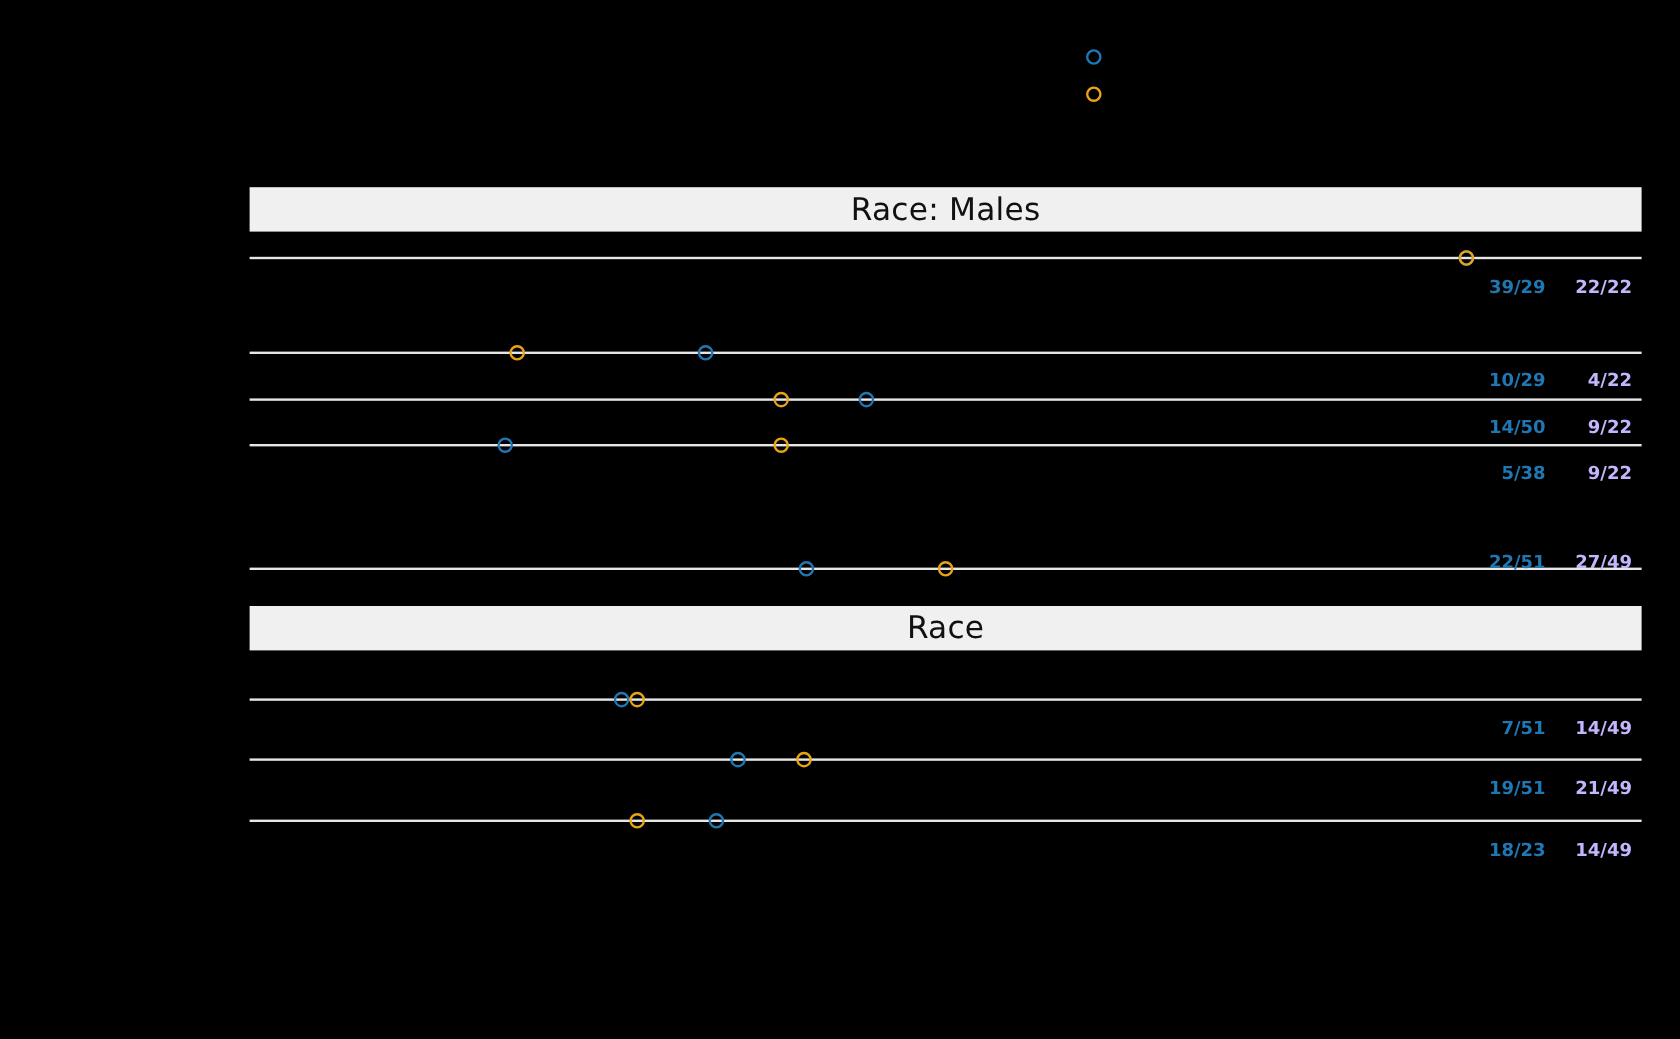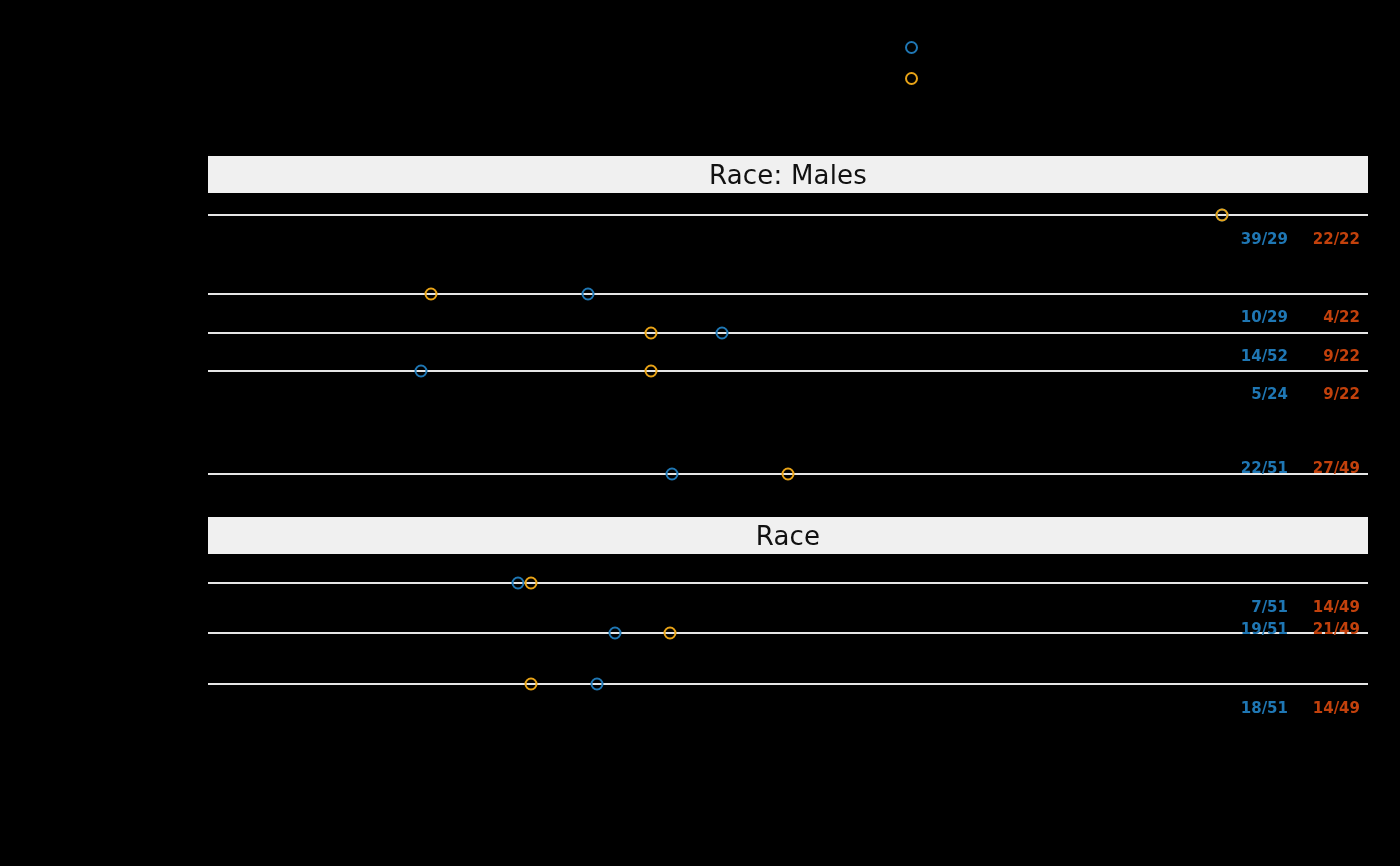--- a/index.html
+++ b/index.html
@@ -93,21 +93,21 @@
     position: absolute;
     right: 40px;
     font-size: 15px;
     font-weight: bold;
     white-space: nowrap;
     display: flex;
     gap: 14px;
     justify-content: flex-end;
   }
   .val-blue  { color: #1f77b4; width: 58px; text-align: right; }
-  .val-orange{ color: #c2410c; width: 58px; text-align: right; }
+  .val-orange{ color: #c4b5fd; width: 58px; text-align: right; }
   
   .axis-text {
     position: absolute;
     font-size: 14px;
     color: #000000;
     white-space: nowrap;
   }
 </style>
 </head>
 <body>
@@ -145,69 +145,69 @@
   <div class="row-values" style="top:308px">
     <span class="val-blue">10/29</span>
     <span class="val-orange">4/22</span>
   </div>
 
   <div class="row-line" style="top:333px"></div>
   <div class="row-label" style="top:333px"></div>
   <div class="marker orange" style="left:651px; top:333px"></div>
   <div class="marker" style="left:722px; top:333px"></div>
   <div class="row-values" style="top:347px">
-    <span class="val-blue">14/52</span>
+    <span class="val-blue">14/50</span>
     <span class="val-orange">9/22</span>
   </div>
 
   <div class="row-line" style="top:371px"></div>
   <div class="row-label" style="top:371px"></div>
   <div class="marker" style="left:421px; top:371px"></div>
   <div class="marker orange" style="left:651px; top:371px"></div>
   <div class="row-values" style="top:385px">
-    <span class="val-blue">5/24</span>
+    <span class="val-blue">5/38</span>
     <span class="val-orange">9/22</span>
   </div>
 
 
   <div class="row-line" style="top:474px"></div>
   <div class="row-label" style="top:474px"></div>
   <div class="marker" style="left:672px; top:474px"></div>
   <div class="marker orange" style="left:788px; top:474px"></div>
   <div class="row-values" style="top:459px">
     <span class="val-blue">22/51</span>
     <span class="val-orange">27/49</span>
   </div>
 
-  <div class="section-bar" style="top:517px">
+  <div class="section-bar" style="top:505px">
     <span class="section-title">Race</span>
   </div>
 
   <div class="row-line" style="top:583px"></div>
   <div class="row-label" style="top:583px"></div>
   <div class="marker" style="left:518px; top:583px"></div>
   <div class="marker orange" style="left:531px; top:583px"></div>
   <div class="row-values" style="top:598px">
     <span class="val-blue">7/51</span>
     <span class="val-orange">14/49</span>
   </div>
 
   <div class="row-line" style="top:633px"></div>
   <div class="row-label" style="top:633px"></div>
   <div class="marker" style="left:615px; top:633px"></div>
   <div class="marker orange" style="left:670px; top:633px"></div>
-  <div class="row-values" style="top:620px">
+  <div class="row-values" style="top:648px">
     <span class="val-blue">19/51</span>
     <span class="val-orange">21/49</span>
   </div>
 
   <div class="row-line" style="top:684px"></div>
   <div class="row-label" style="top:684px"></div>
   <div class="marker orange" style="left:531px; top:684px"></div>
   <div class="marker" style="left:597px; top:684px"></div>
   <div class="row-values" style="top:699px">
-    <span class="val-blue">18/51</span>
+    <span class="val-blue">18/23</span>
     <span class="val-orange">14/49</span>
   </div>
 
   <div class="axis-text" style="left:700px; top:800px"></div>
 
 </div>
 
 </body></html>

